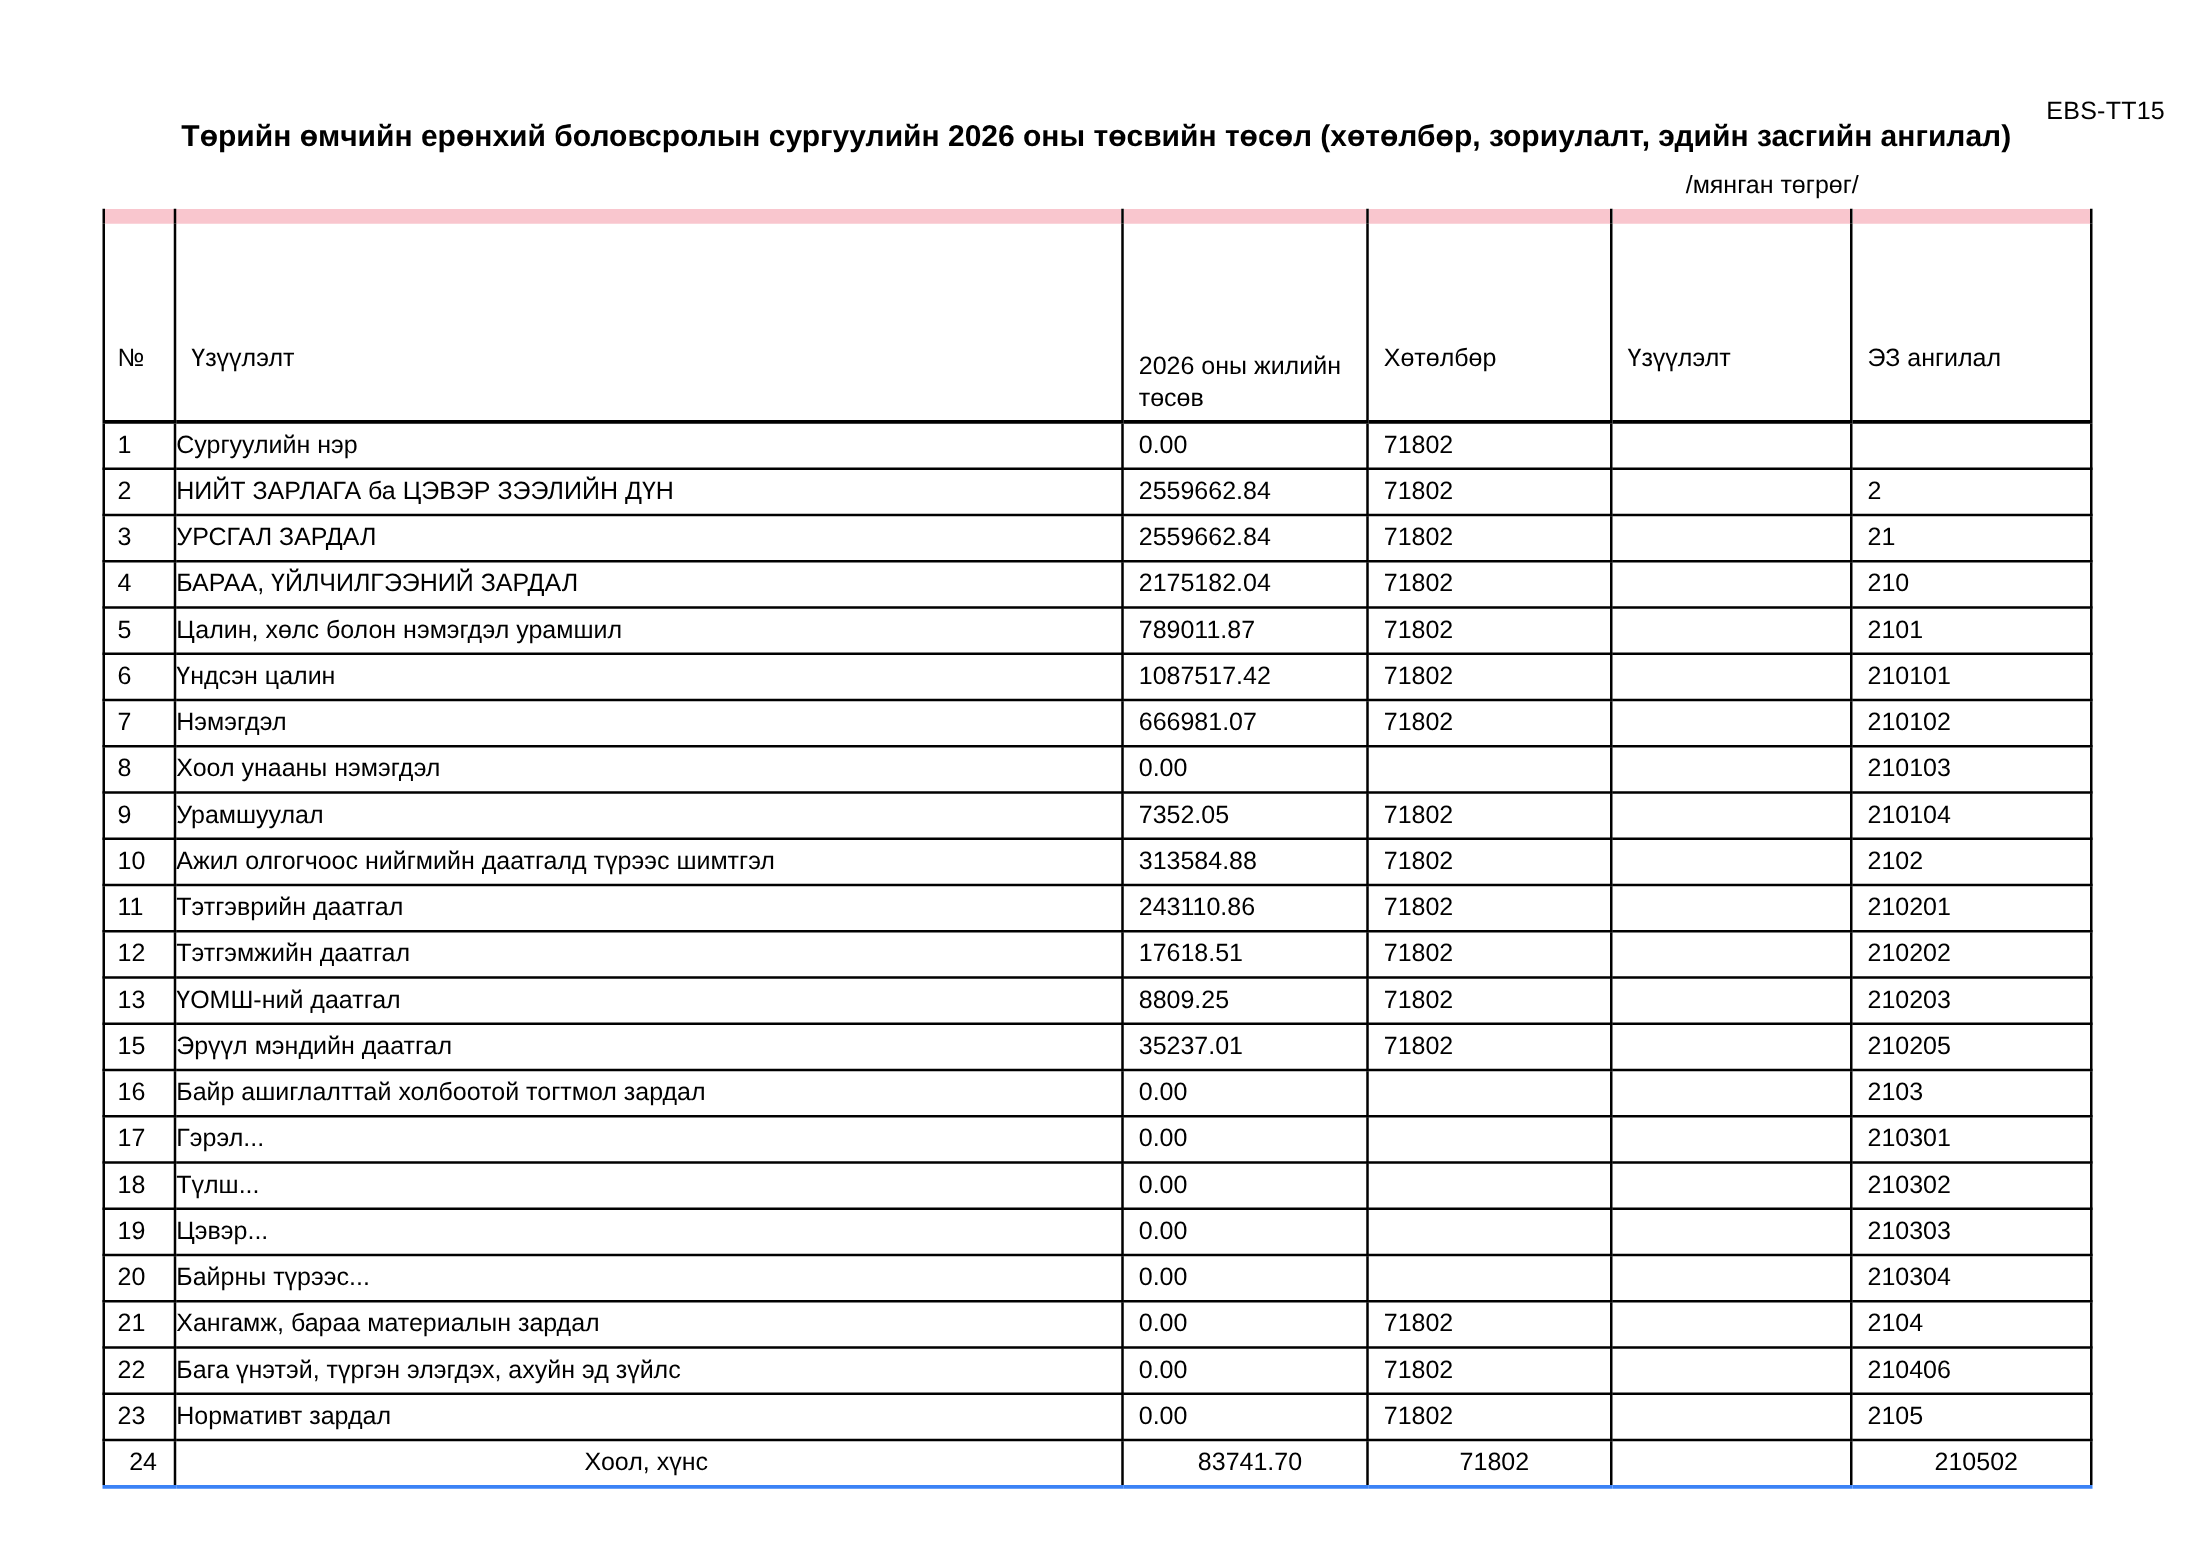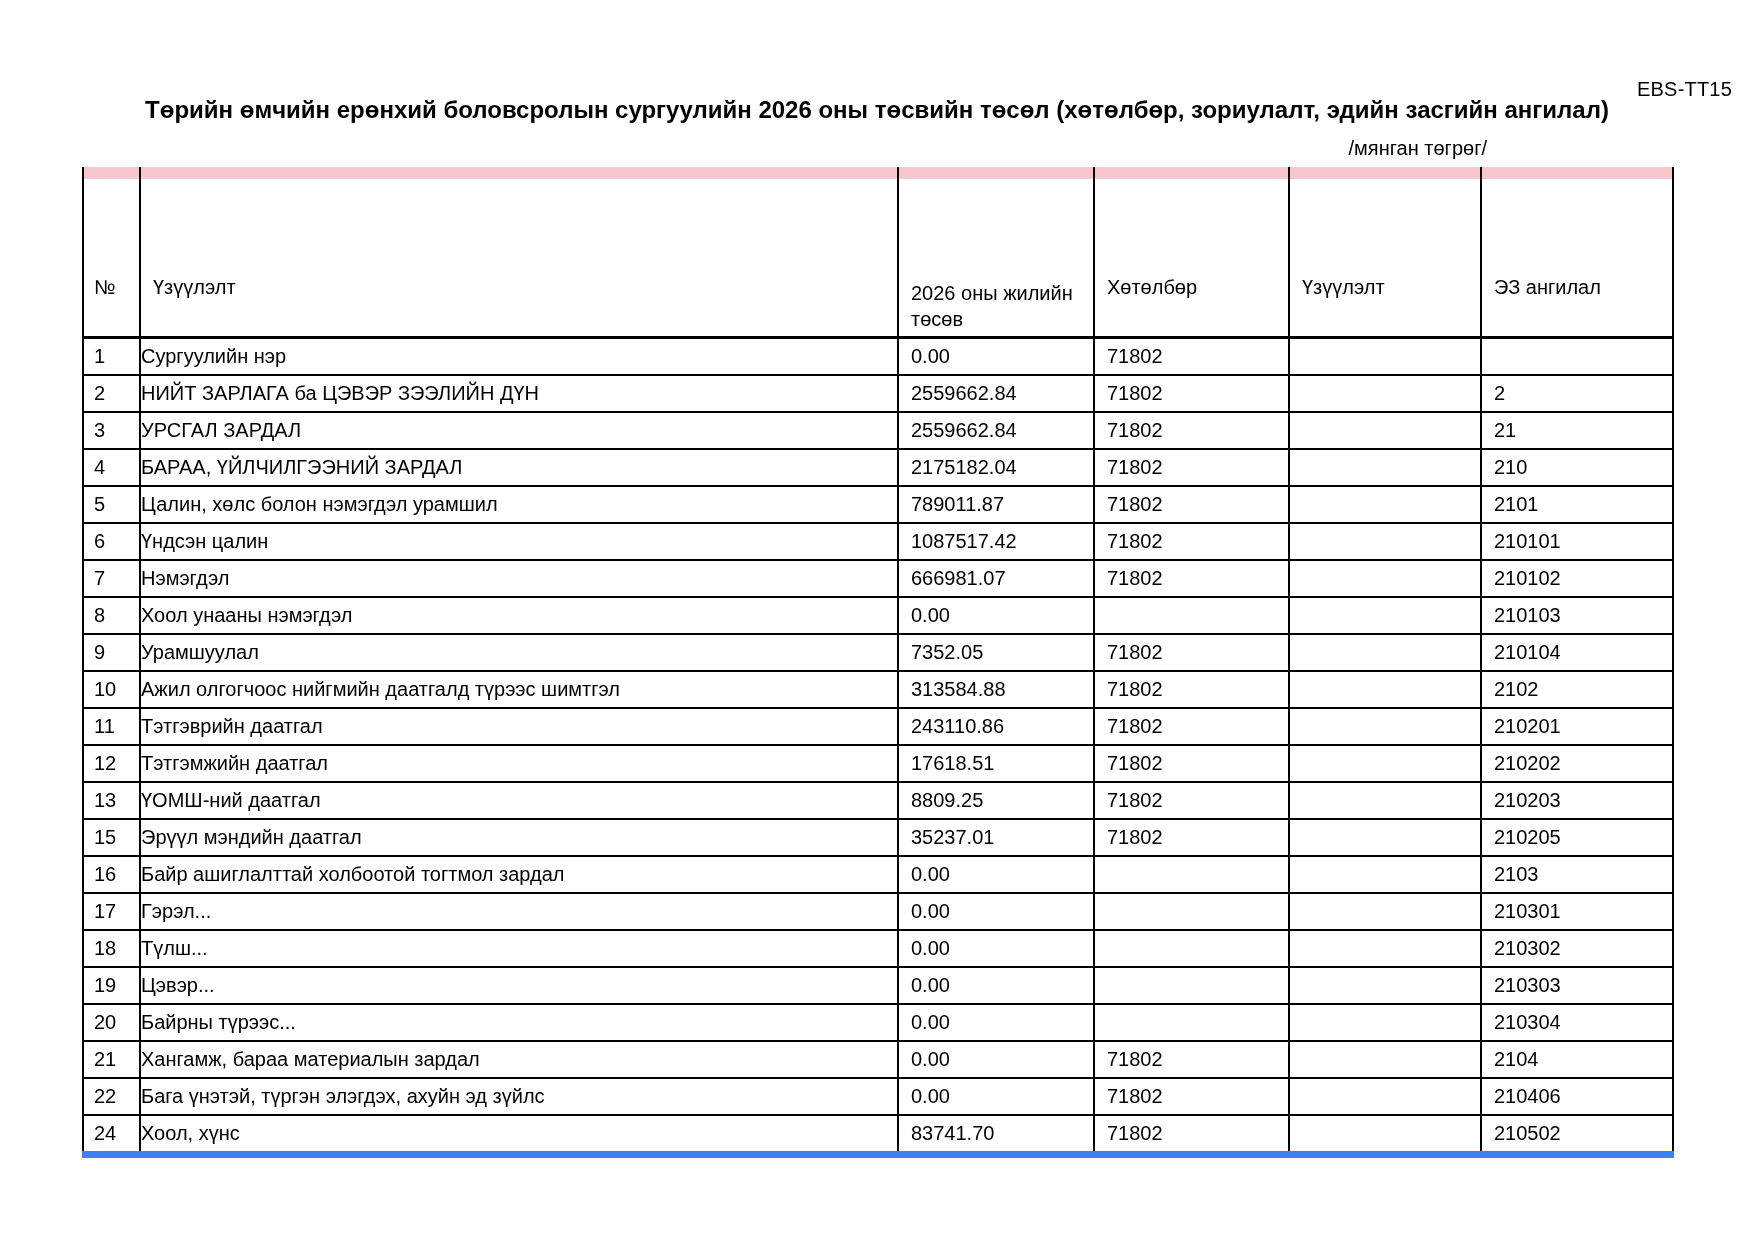--- a/index.html
+++ b/index.html
@@ -85,21 +85,21 @@
 
   tbody td {
     height: 35px;
     vertical-align: middle;
     border-top: 2px solid #000;
     border-bottom: 2px solid #000;
     padding: 0 4px 0 12px;
   }
   tbody td.cell-label { padding-left: 0; }
   tbody td.cell-no { padding-left: 10px; }
-  tbody tr:last-child td { border-bottom: 7px solid #3b82f6; }
+  tbody tr:last-child td { border-bottom: 3px solid #3b82f6; text-align: center; }
 </style>
 </head>
 <body>
 
 <div class="form-code">EBS-TT15</div>
 <div class="page-title">Төрийн өмчийн ерөнхий боловсролын сургуулийн 2026 оны төсвийн төсөл (хөтөлбөр, зориулалт, эдийн засгийн ангилал)</div>
 <div class="unit-note">/мянган төгрөг/</div>
 
 <table class="budget">
   <colgroup>
@@ -312,20 +312,28 @@
 
   <tr>
     <td class="cell-no">22</td>
     <td class="cell-label">Бага үнэтэй, түргэн элэгдэх, ахуйн эд зүйлс</td>
     <td class="cell-budget">0.00</td>
     <td class="cell-program">71802</td>
     <td class="cell-purpose"></td>
     <td class="cell-ez">210406</td>
   </tr>
 
+  <tr>
+    <td class="cell-no">23</td>
+    <td class="cell-label">Нормативт зардал</td>
+    <td class="cell-budget">0.00</td>
+    <td class="cell-program">71802</td>
+    <td class="cell-purpose"></td>
+    <td class="cell-ez">2105</td>
+  </tr>
 
   <tr>
     <td class="cell-no">24</td>
     <td class="cell-label">Хоол, хүнс</td>
     <td class="cell-budget">83741.70</td>
     <td class="cell-program">71802</td>
     <td class="cell-purpose"></td>
     <td class="cell-ez">210502</td>
   </tr>
 </tbody>

